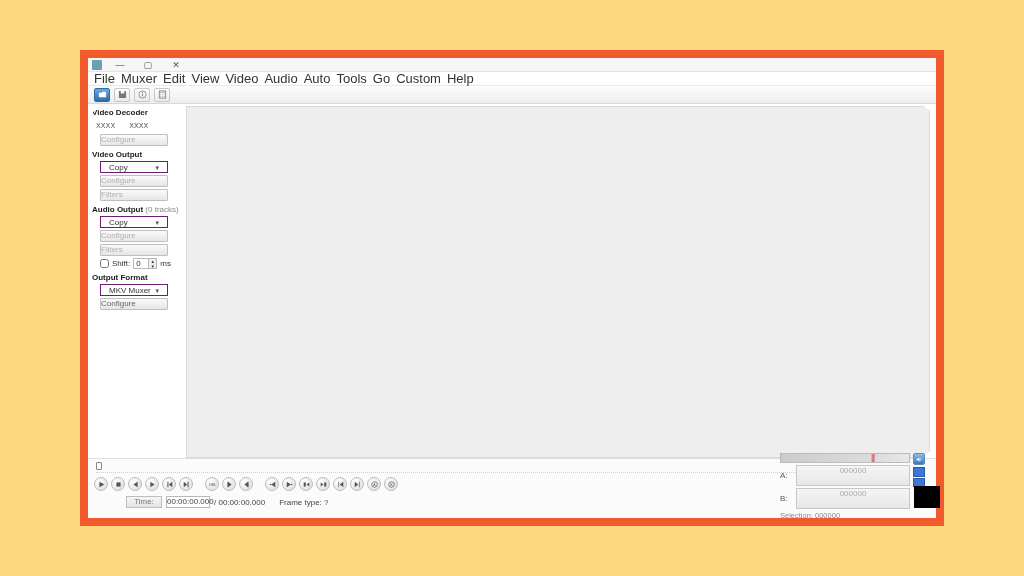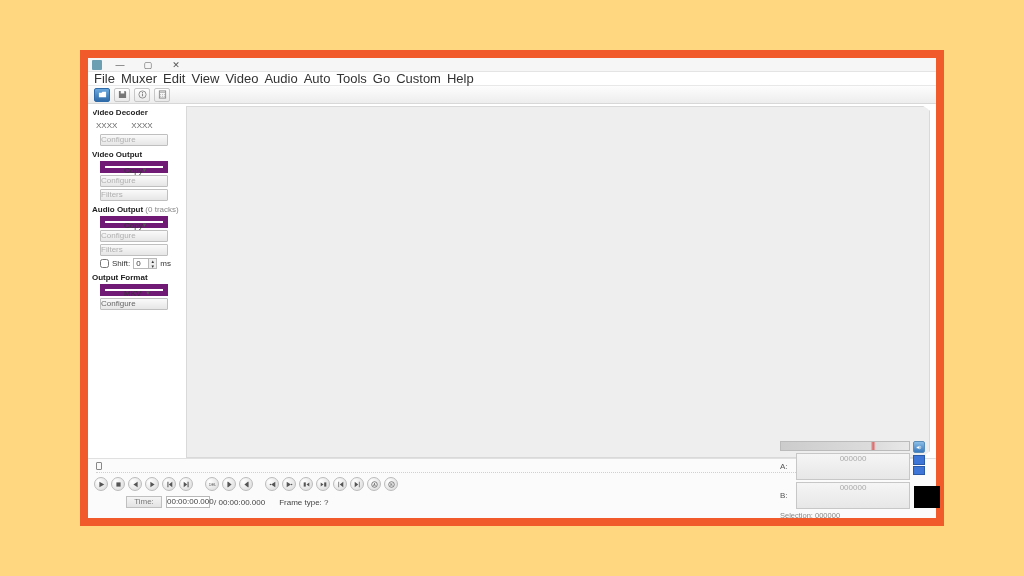--- a/index.html
+++ b/index.html
@@ -85,45 +85,45 @@
   }
   .left-panel {
     width: 90px;
     display: flex;
     flex-direction: column;
     gap: 2px;
     font-size: 8px;
   }
   .section-title { font-weight: bold; font-size: 8px; color: #222; margin-top: 2px; }
   .section-title .sub { font-weight: normal; color: #888; }
-  .plain-row { padding: 2px 4px; display: flex; gap: 14px; color: #666; font-size: 8px; }
+  .plain-row { padding: 2px 4px; display: flex; gap: 14px; color: #666; font-size: 8px; font-family: Liberation Mono, monospace; }
   .btn {
     height: 12px;
     border: 1px solid #bfbfbf;
     background: linear-gradient(#fafafa,#e6e6e6);
     font-size: 8px;
     color: #666;
     width: 68px;
     margin-left: 8px;
     cursor: default;
     border-radius: 1px;
     text-align: left;
     line-height: 10px;
   }
   .btn.disabled { color: #b0b0b0; }
   .combo {
     height: 12px;
     width: 68px;
     margin-left: 8px;
-    border: 5px solid #701a75;
+    border: 1px solid #701a75;
     background: #fff;
     font-size: 8px;
-    padding: 0 19px;
-    display: flex;
-    align-items: flex-start;
+    padding: 0 8px;
+    display: flex;
+    align-items: flex-end;
     justify-content: space-between;
     cursor: default;
     color: #333;
   }
   .combo .arrow { font-size: 7px; color: #555; }
   .shift-row {
     display: flex;
     align-items: center;
     gap: 3px;
     margin-left: 8px;
@@ -247,21 +247,21 @@
   .chan-meter {
     position: absolute; right: -16px; top: 13px;
     width: 12px; height: 20px;
     display: flex; flex-direction: column; gap:1px;
   }
   .chan-meter div { flex:1; background:#3d76d6; border:1px solid #2a59a8; }
   .ab-row { display: flex; align-items: center; gap: 4px; margin-bottom: 2px; }
   .ab-row .label { width: 12px; color: #555; }
   .ab-row .val {
     flex: 1;
-    height: 27px;
+    height: 21px;
     border: 1px solid #c7c7c7;
     background: linear-gradient(#f5f5f5,#e7e7e7);
     text-align: center;
     line-height: 9px;
     color: #aaa;
   }
   .sel-row { text-align: left; color: #888; font-size: 7.5px; padding-right: 14px; }
   .preview-black {
     position: absolute;
     right: 8px;

